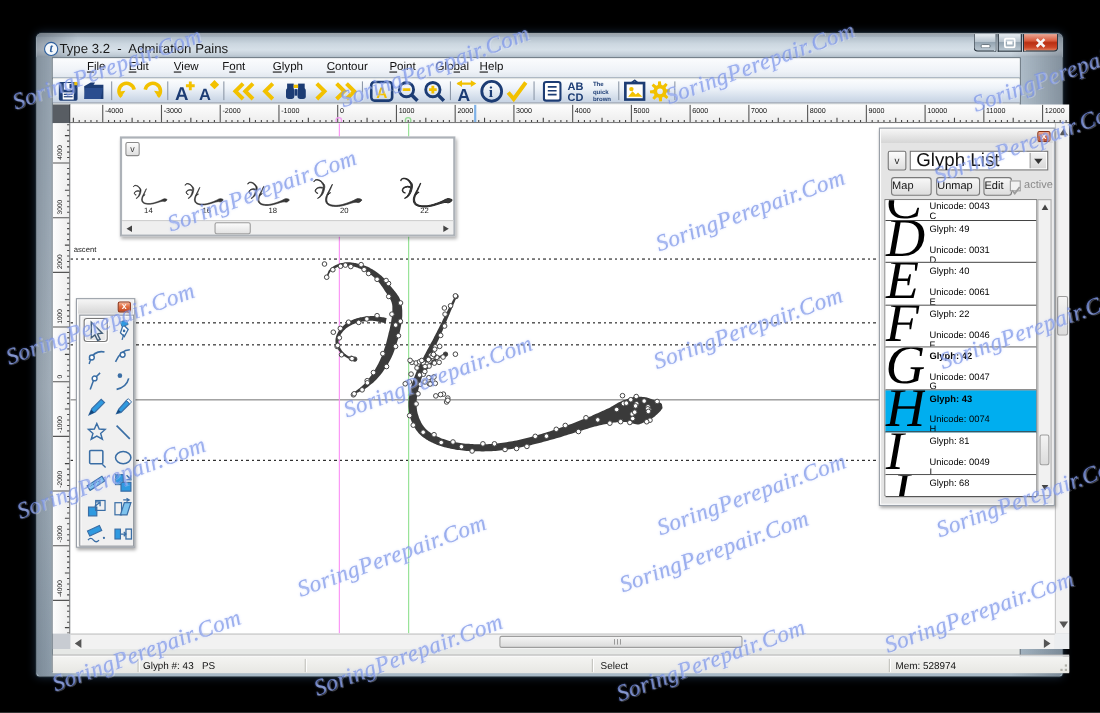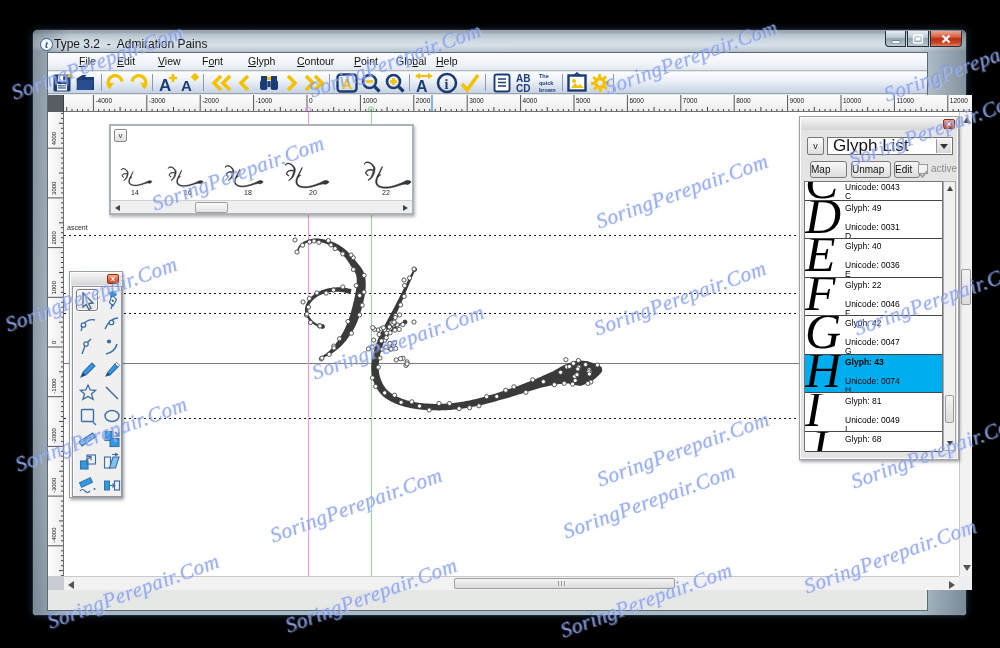--- a/index.html
+++ b/index.html
@@ -688,20 +688,37 @@
         <div class="sbthumb" style="left:390px;top:1px;width:221px;height:11px"></div>
         <div style="position:absolute;left:494px;top:4px;width:8px;height:5px;background-image:repeating-linear-gradient(90deg,#999 0 1px,transparent 1px 3px)"></div>
       </div>
       <div id="vsb">
         <div class="sbarr" style="left:3px;top:5px;border-width:0 4px 6px 4px;border-style:solid;border-color:transparent transparent #555 transparent"></div>
         <div class="sbarr" style="left:3px;bottom:5px;border-width:6px 4px 0 4px;border-style:solid;border-color:#555 transparent transparent transparent"></div>
         <div class="sbthumb" style="left:1px;top:157px;width:10px;height:36px"></div>
       </div>
       <div id="sbcorner"></div>
     </div>
+    <div id="statusbar">
+      <div class="sdiv" style="left:77px"></div>
+        <div class="sdiv" style="left:229px"></div>
+        <div class="sdiv" style="left:490px"></div>
+        <div class="sdiv" style="left:760px"></div>
+      <span style="left:82px">Glyph #: 43&nbsp;&nbsp;&nbsp;PS</span>
+        <span style="left:498px">Select</span>
+        <span style="left:766px">Mem: 528974</span>
+      <svg width="8" height="8" style="position:absolute;right:1px;bottom:1px">
+          <path d="M7 0 v7 h-7z" fill="none"></path>
+          <g fill="#b0b0a8">
+            <rect x="5" y="5" width="2" height="2"></rect>
+            <rect x="5" y="1" width="2" height="2"></rect>
+            <rect x="1" y="5" width="2" height="2"></rect>
+          </g>
+        </svg>
+    </div>
     <div class="panel" id="preview">
       <div id="pvbtn">v</div>
       <svg width="301" height="74" style="position:absolute;left:0;top:0">
         <use href="#gH" transform="translate(-13,29.85) scale(0.10)" stroke="#2b2b2b" stroke-width="6"></use>
         <use href="#gH" transform="translate(31.01,26.58) scale(0.113)" stroke="#2b2b2b" stroke-width="6"></use>
         <use href="#gH" transform="translate(85.71,24.07) scale(0.123)" stroke="#2b2b2b" stroke-width="6"></use>
         <use href="#gH" transform="translate(141.34,19.29) scale(0.142)" stroke="#2b2b2b" stroke-width="6"></use>
         <use href="#gH" transform="translate(218.04,16.77) scale(0.152)" stroke="#2b2b2b" stroke-width="6"></use>
       </svg>
       <span class="pvlbl" style="left:20px">14</span>
@@ -834,40 +851,40 @@
               <span style="position:absolute;top:21px">Unicode: 0031</span>
               <span style="position:absolute;top:30px">D</span>
             </div>
           </div>
           <div class="grow" style="top:57.1px;height:38.6px">
             <div class="gthumb">
               <span class="glet">E</span>
             </div>
             <div class="gtxt">
               <span style="position:absolute;top:2px;font-weight:normal">Glyph: 40</span>
-              <span style="position:absolute;top:21px">Unicode: 0036</span>
+              <span style="position:absolute;top:21px">Unicode: 0061</span>
               <span style="position:absolute;top:30px">E</span>
             </div>
           </div>
           <div class="grow" style="top:95.7px;height:38.6px">
             <div class="gthumb">
               <span class="glet">F</span>
             </div>
             <div class="gtxt">
               <span style="position:absolute;top:2px;font-weight:normal">Glyph: 22</span>
               <span style="position:absolute;top:21px">Unicode: 0046</span>
               <span style="position:absolute;top:30px">F</span>
             </div>
           </div>
           <div class="grow" style="top:134.3px;height:38.6px">
             <div class="gthumb">
               <span class="glet">G</span>
             </div>
             <div class="gtxt">
-              <span style="position:absolute;top:2px;font-weight:normal">Glyph: 42</span>
+              <span style="position:absolute;top:2px;font-weight:bold">Glyph: 42</span>
               <span style="position:absolute;top:21px">Unicode: 0047</span>
               <span style="position:absolute;top:30px">G</span>
             </div>
           </div>
           <div class="grow sel" style="top:172.9px;height:38.6px">
             <div class="gthumb">
               <span class="glet">H</span>
             </div>
             <div class="gtxt">
               <span style="position:absolute;top:2px;font-weight:bold">Glyph: 43</span>

